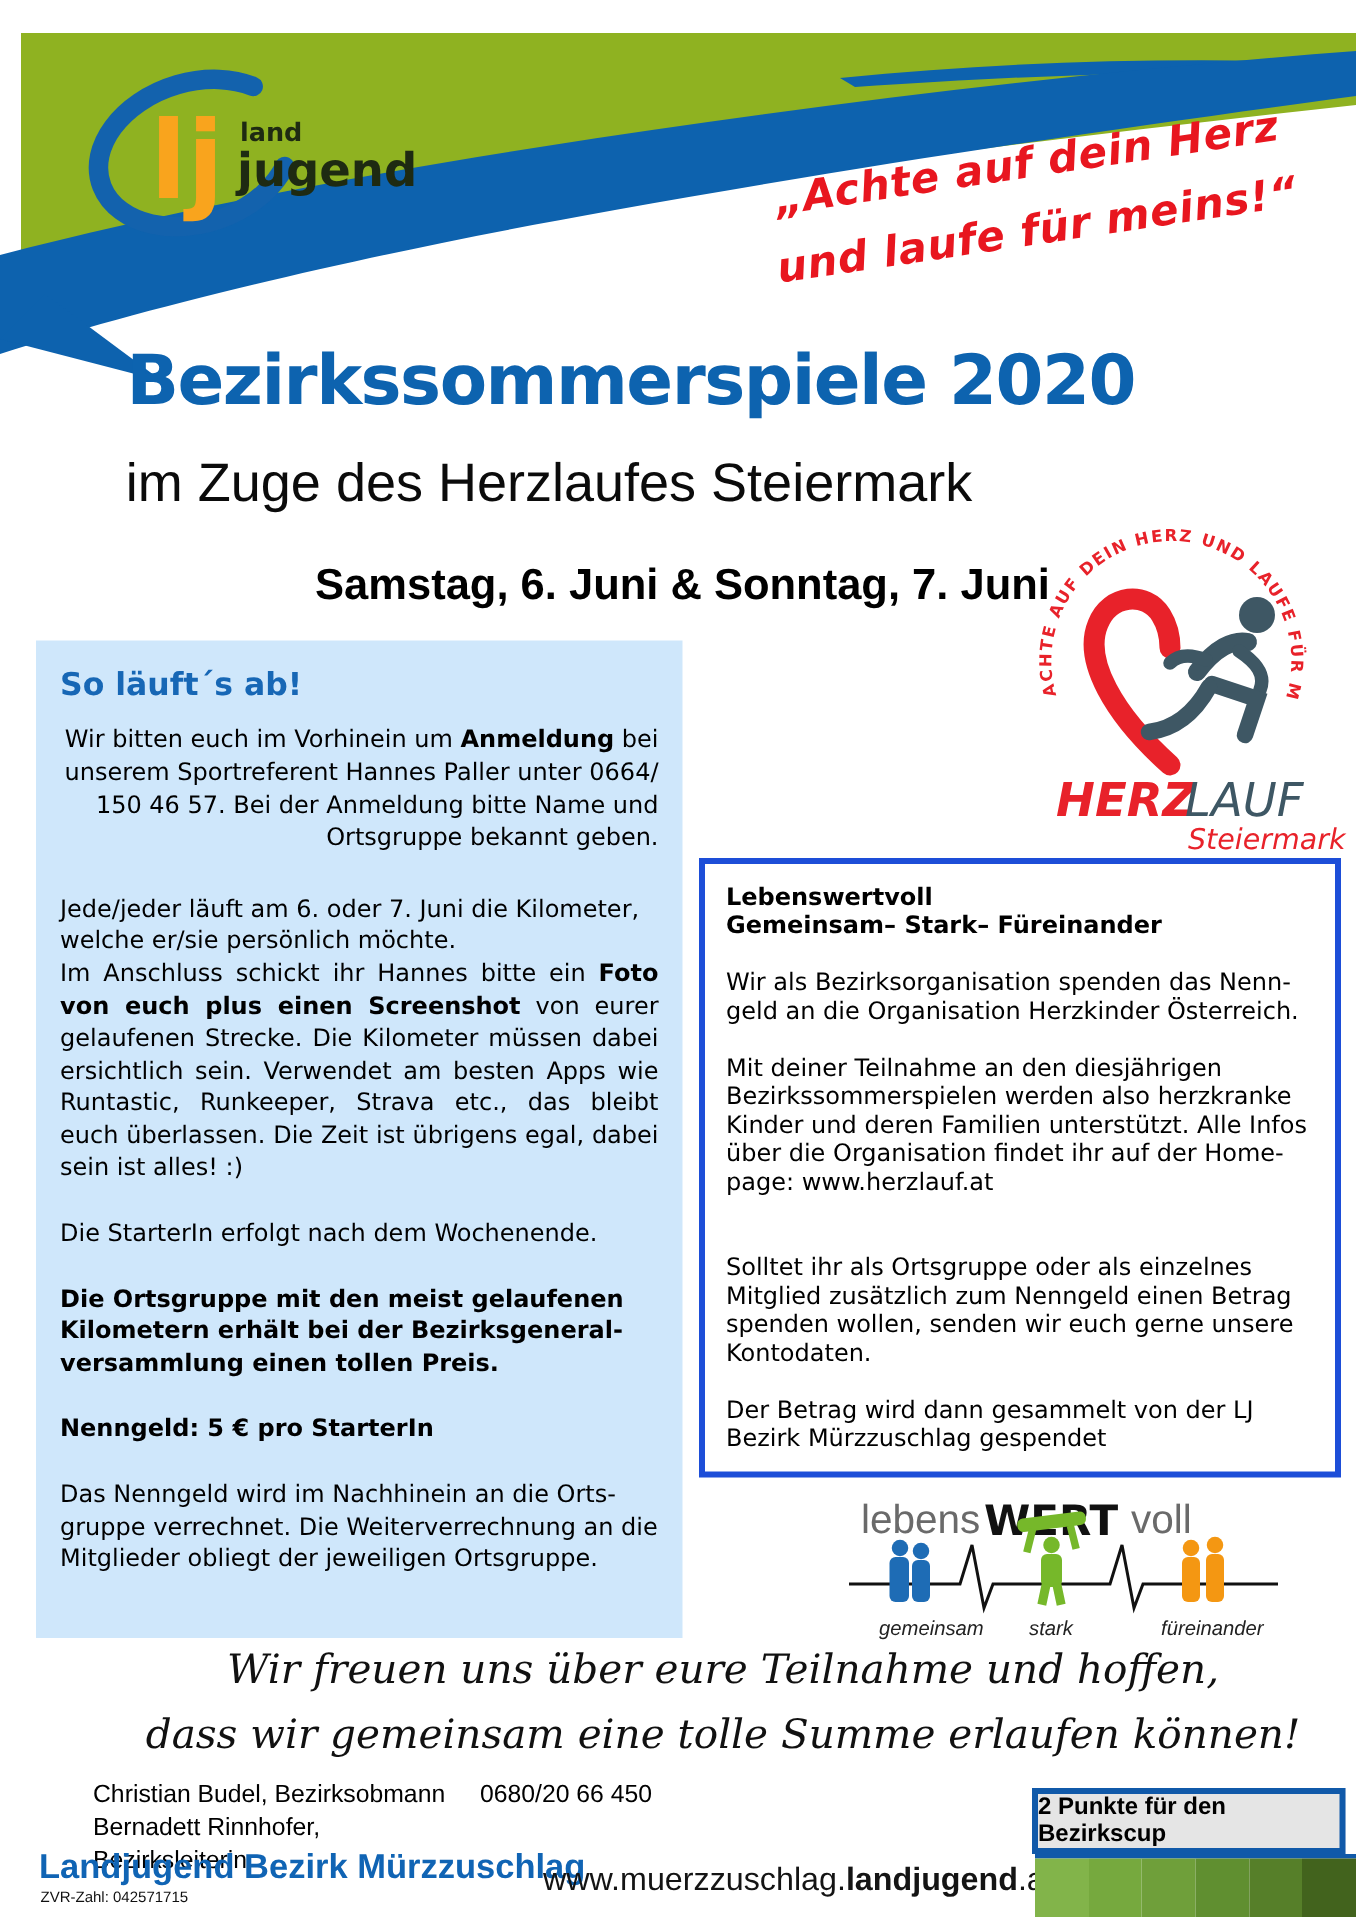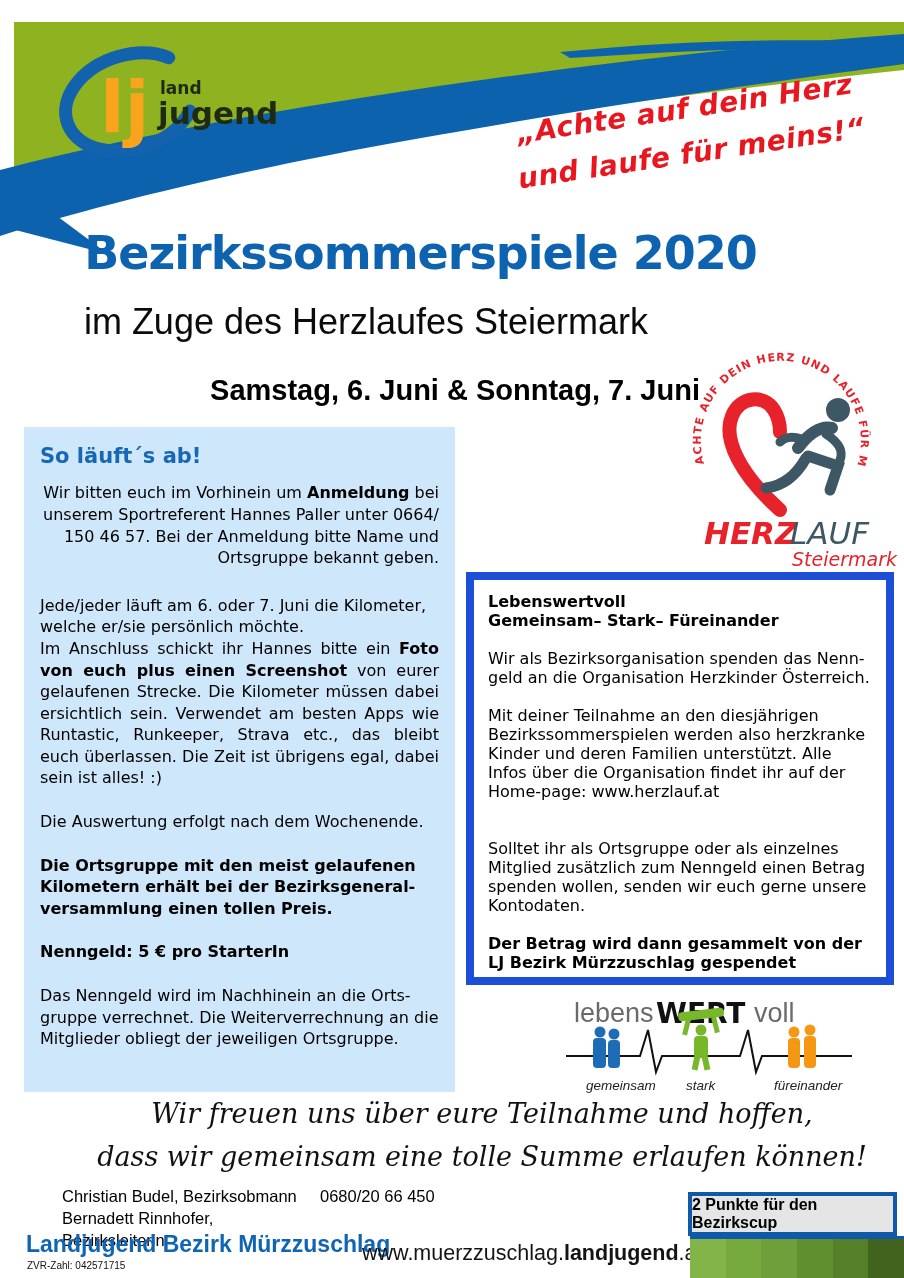--- a/index.html
+++ b/index.html
@@ -26,26 +26,26 @@
   #left-box h2{margin:0 0 12px 0;font-size:21px;color:#1767b5;}
   #left-box p{margin:0 0 22px 0;}
   #left-box p.mb-lg{margin-bottom:26px;text-align:right;}
   #left-box p.just{text-align:justify;margin-bottom:22px;}
   #left-box p.nogap{margin-bottom:0;}
   #left-box p.last{margin-bottom:0;}
   #left-box b{font-weight:bold;}
 
   
   #right-box{position:absolute;left:466px;top:572px;width:428px;height:413px;background:#fff;
-             box-sizing:border-box;border:8px solid #1d4ed8;padding:12px 14px;
+             box-sizing:border-box;border:4px solid #1d4ed8;padding:12px 14px;
              font-size:16px;line-height:1.19;}
   #right-box .hd{font-weight:bold;margin:0 0 19px 0;}
   #right-box p{margin:0 0 19px 0;}
   #right-box p.gap-xl{margin-bottom:38px;}
-  #right-box p.last{margin-bottom:0;font-weight:bold;}
+  #right-box p.last{margin-bottom:0;}
 
   
   .script-line{position:absolute;left:60px;width:844px;text-align:center;
                font-family:"DejaVu Serif",serif;font-style:italic;font-size:27px;color:#111;}
 
   
   #contacts{position:absolute;left:30px;top:1186px;width:440px;
             font-family:"Liberation Sans",sans-serif;font-size:16.5px;line-height:1.32;}
   .contact-row{display:flex;margin-left:32px;}
   .contact-name{width:258px;}
@@ -96,21 +96,21 @@
 
   <div id="title">Bezirkssommerspiele 2020</div>
   <div id="subtitle">im Zuge des Herzlaufes Steiermark</div>
   <div id="dateline">Samstag, 6. Juni &amp; Sonntag, 7. Juni</div>
 
   <div id="left-box">
     <h2>So läuft´s ab!</h2>
     <p class="mb-lg"><span>Wir bitten euch im Vorhinein um </span><b>Anmeldung</b><span> bei unserem Sportreferent Hannes Paller unter 0664/ 150 46 57. Bei der Anmeldung bitte Name und Ortsgruppe bekannt geben.</span></p>
     <p class="nogap">Jede/jeder läuft am 6. oder 7. Juni die Kilometer, welche er/sie persönlich möchte.</p>
     <p class="just"><span>Im Anschluss schickt ihr Hannes bitte ein </span><b>Foto von euch plus einen Screenshot</b><span> von eurer gelaufenen Strecke. Die Kilometer müssen dabei ersichtlich sein. Verwendet am besten Apps wie Runtastic, Runkeeper, Strava etc., das bleibt euch überlassen. Die Zeit ist übrigens egal, dabei sein ist alles! :)</span></p>
-    <p>Die Auswertung erfolgt nach dem Wochenende.</p>
+    <p>Die StarterIn erfolgt nach dem Wochenende.</p>
     <p style="font-weight:bold;">Die Ortsgruppe mit den meist gelaufenen Kilometern erhält bei der Bezirksgeneral-versammlung einen tollen Preis.</p>
     <p style="font-weight:bold;">Nenngeld: 5 € pro StarterIn</p>
     <p class="last">Das Nenngeld wird im Nachhinein an die Orts-gruppe verrechnet. Die Weiterverrechnung an die Mitglieder obliegt der jeweiligen Ortsgruppe.</p>
   </div>
 
   <svg class="abs" style="left:680px;top:348px;" width="218" height="222" viewBox="0 0 218 222" aria-hidden="false">
     <defs>
       <path id="arcPath" d="M24.8,117.4 A80,80 0 1 1 177,117.4" fill="none"></path>
     </defs>
     <text font-family="DejaVu Sans, sans-serif" font-size="11" font-weight="bold" fill="#e8222a" letter-spacing="1.2">

